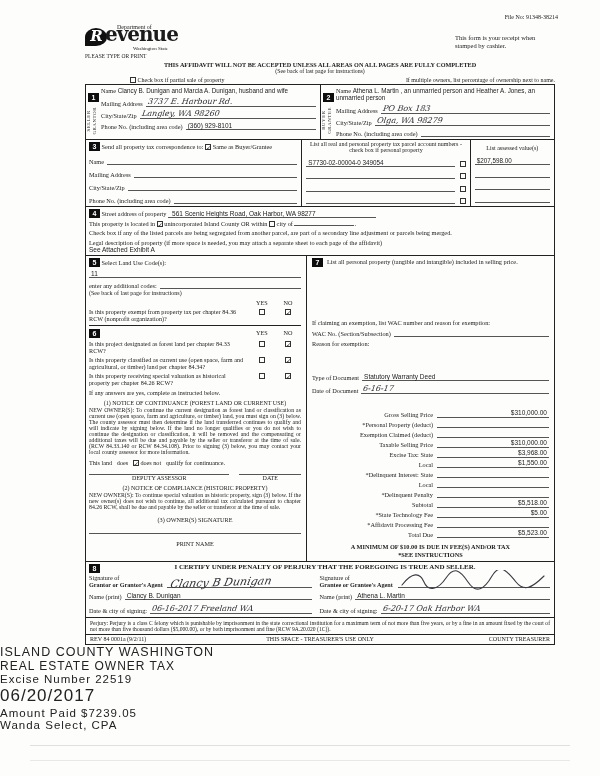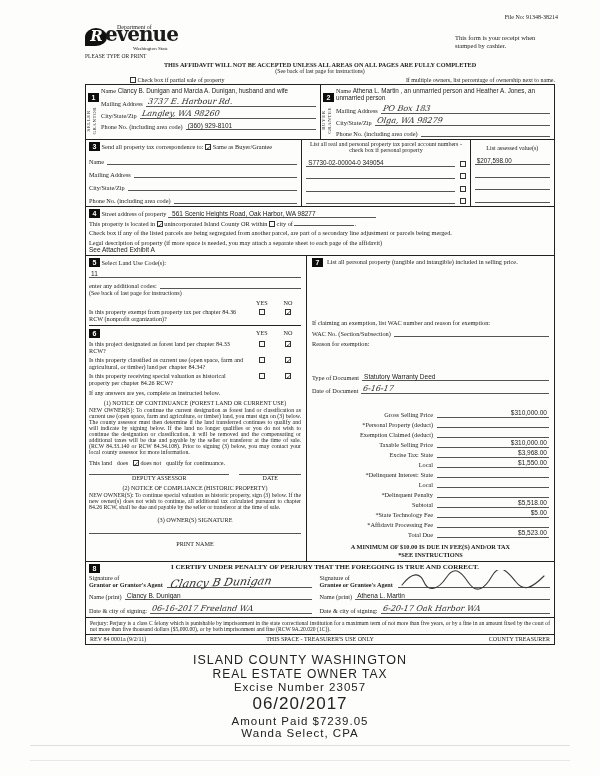--- a/index.html
+++ b/index.html
@@ -105,21 +105,21 @@
   .squiggle{position:absolute;left:0;bottom:-3px;}
 
   
   .perjury{padding:2px 4px;font-size:5.6px;text-align:justify;border-bottom:1px solid #222;}
   .footer{display:flex;font-size:6px;padding:1px 4px 2px 4px;}
   .footer .fl{width:28%;}
   .footer .fc{width:44%;text-align:center;}
   .footer .fr{width:28%;text-align:right;}
 
   
-  .stamp{text-align:center;margin-top:8px;font-family:"Liberation Sans",sans-serif;
+  .stamp{margin-top:0;font-family:"Liberation Sans",sans-serif;
          color:#222;letter-spacing:1px;}
   .stamp .s1{font-size:12.5px;}
   .stamp .s2{font-size:12px;}
   .stamp .s3{font-size:11.5px;}
   .stamp .s4{font-size:17px;margin:1px 0;}
   .stamp .s5{font-size:11.5px;}
   .stamp .s6{font-size:11.5px;}
   .scanline{position:absolute;left:30px;right:30px;height:1px;background:#c9c9c5;}
 </style>
 </head>
@@ -442,21 +442,21 @@
         <div class="minimum">
           <div>A MINIMUM OF $10.00 IS DUE IN FEE(S) AND/OR TAX</div>
           <div>*SEE INSTRUCTIONS</div>
         </div>
       </div>
     </div>
 
     <div class="sec8">
       <div class="certify">
         <span class="badge" style="margin-top:1px;">8</span>
-        <span class="txt">I CERTIFY UNDER PENALTY OF PERJURY THAT THE FOREGOING IS TRUE AND CORRECT.</span>
+        <span class="txt">I CERTIFY UNDER PENALTY OF PERJURY THAT THE FOREGOING IS TRUE AND SELLER.</span>
       </div>
       <div class="sigcols">
         <div class="sigcol">
           <div class="sigrow">
             <span class="lbl2">
               <span style="display:block;font-weight:normal;">Signature of</span>
               <span style="display:block;">Grantor or Grantor's Agent</span>
             </span>
             <span class="sigline">
                 <span class="hw big" style="position:absolute;left:4px;bottom:-2px;white-space:nowrap;">Clancy B Dunigan</span>
@@ -500,21 +500,21 @@
     <div class="footer">
       <span class="fl">REV 84 0001a (9/2/11)</span>
       <span class="fc">THIS SPACE - TREASURER'S USE ONLY</span>
       <span class="fr">COUNTY TREASURER</span>
     </div>
   </div>
 
   <div class="stamp">
     <div class="s1">ISLAND COUNTY WASHINGTON</div>
     <div class="s2">REAL ESTATE OWNER TAX</div>
-    <div class="s3">Excise Number 23057</div>
+    <div class="s3">Excise Number 22519</div>
     <div class="s4">06/20/2017</div>
     <div class="s5">Amount Paid $7239.05</div>
     <div class="s6">Wanda Select, CPA</div>
   </div>
 
   <div class="scanline" style="top:745px;opacity:.55;"></div>
   <div class="scanline" style="top:760px;opacity:.4;"></div>
 
 </div>
 

